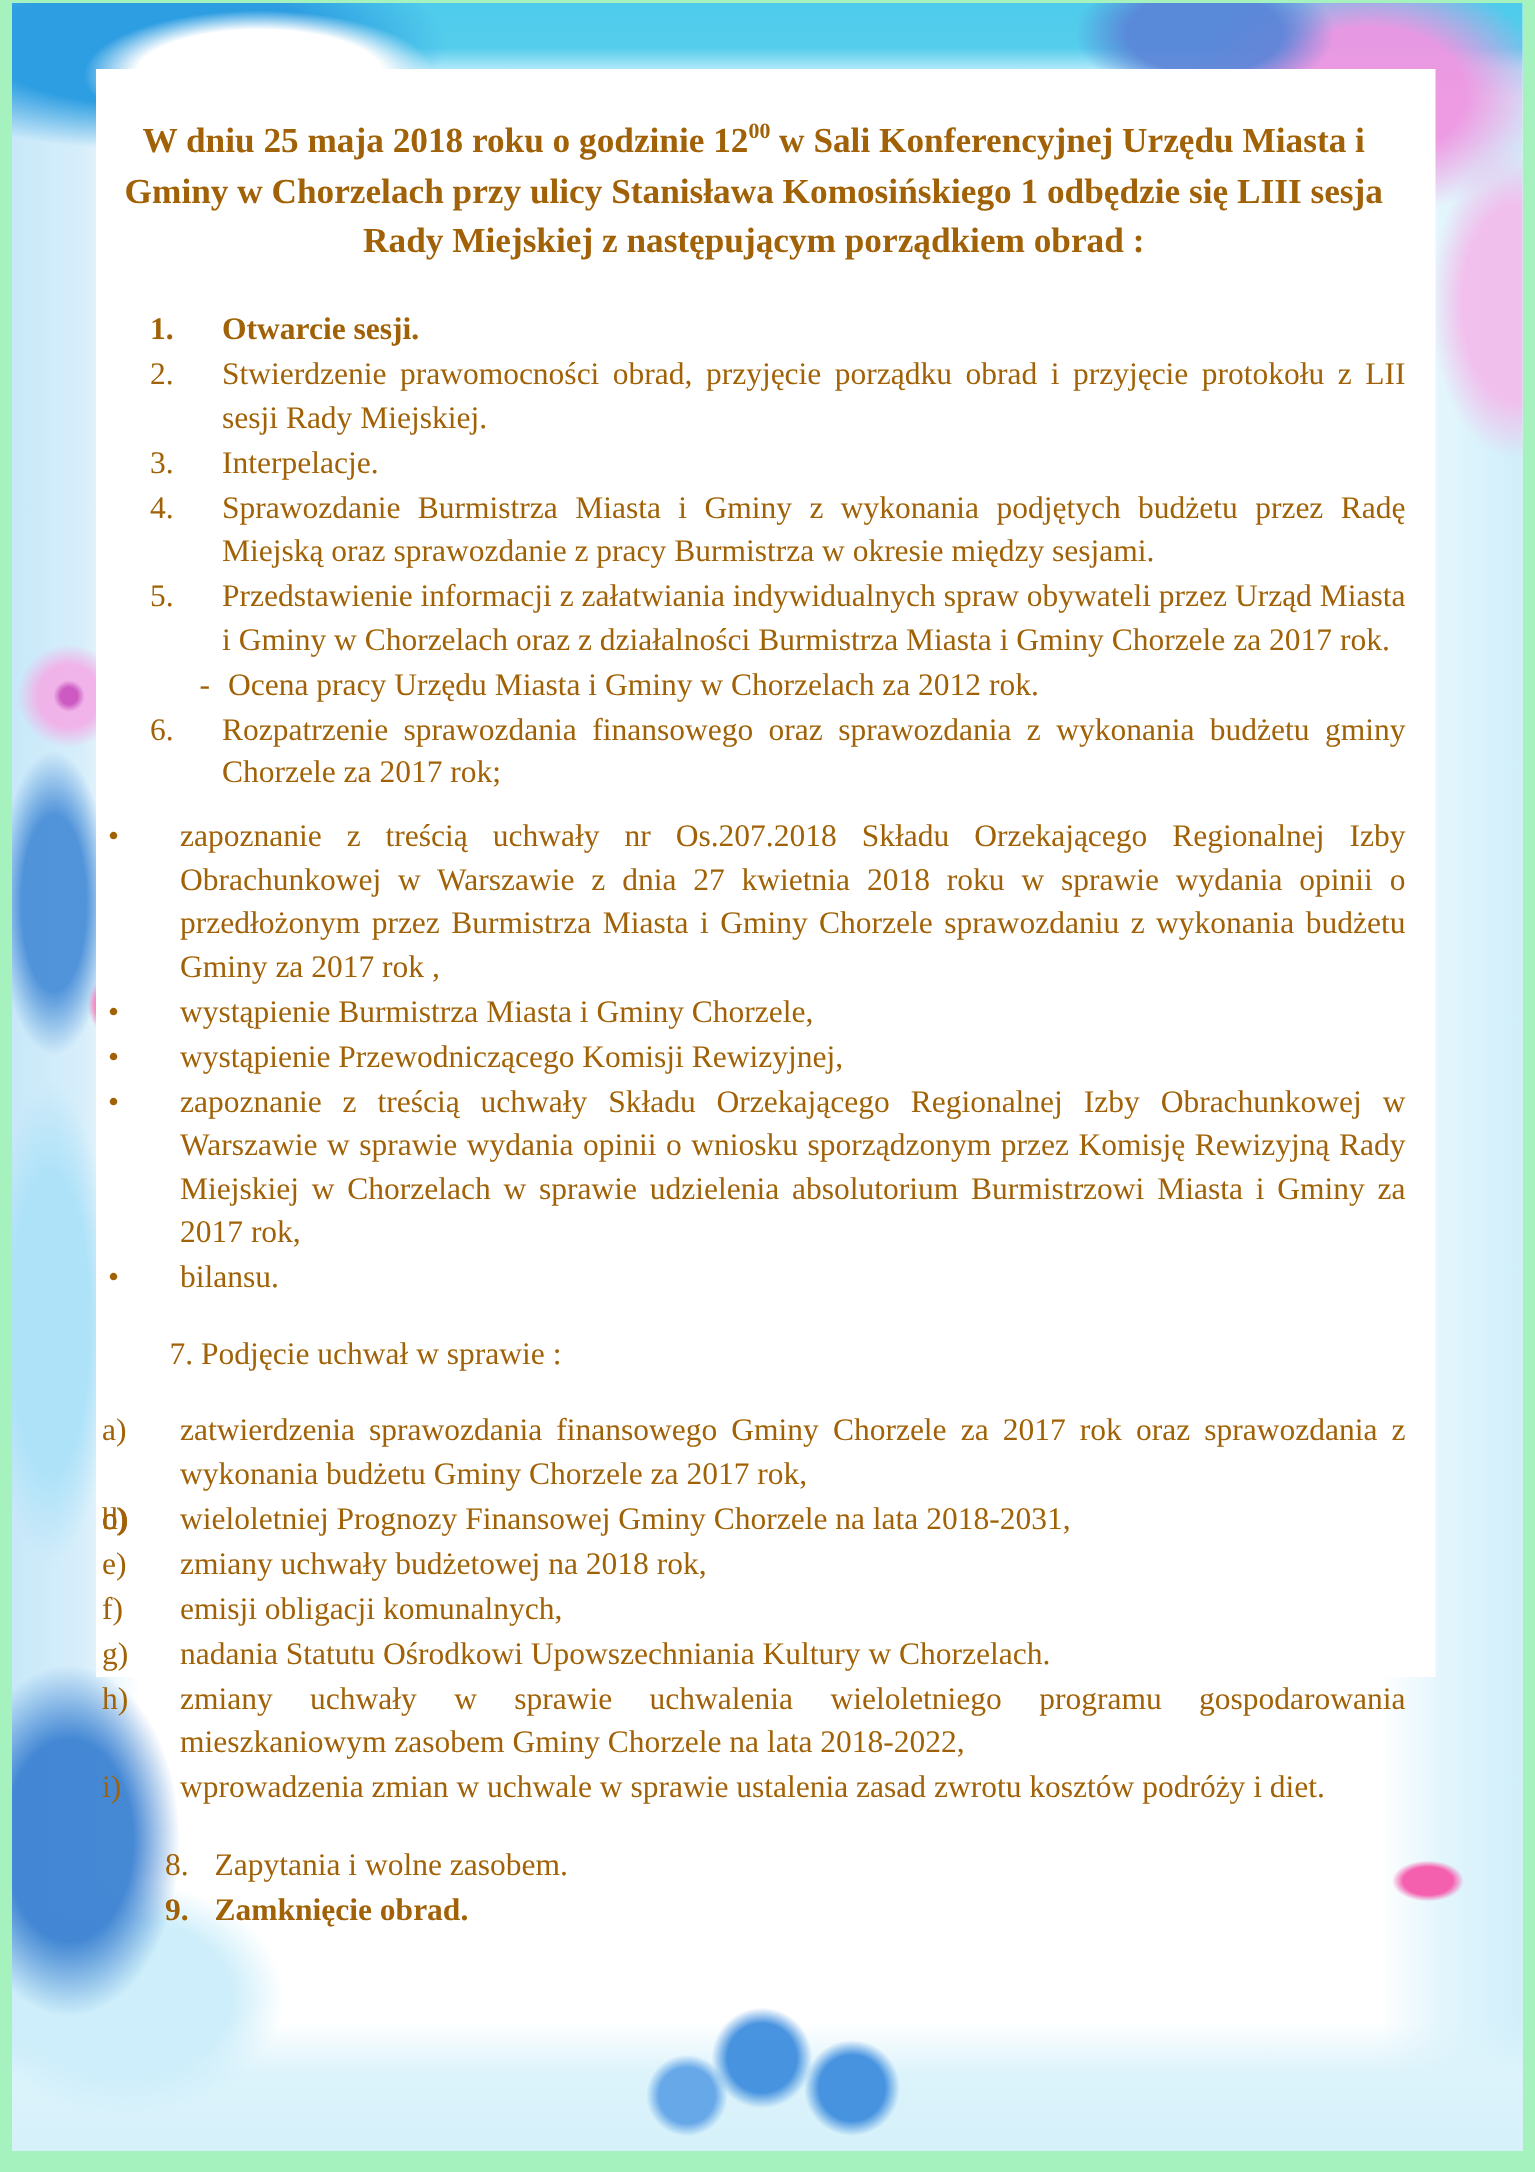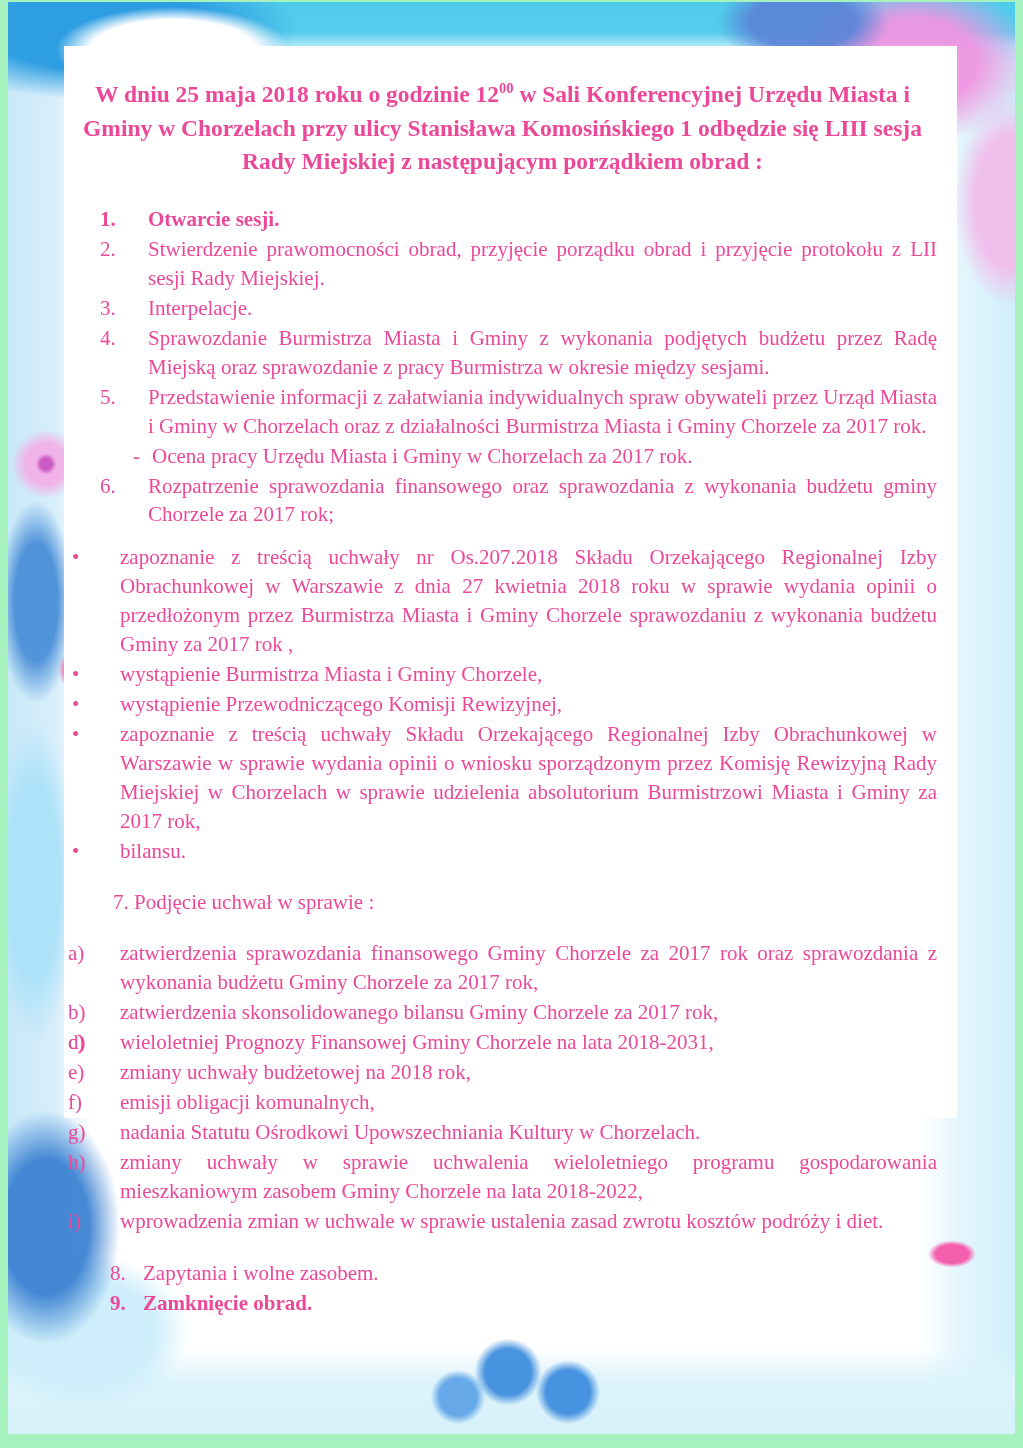--- a/index.html
+++ b/index.html
@@ -48,21 +48,21 @@
       
       linear-gradient(90deg, rgba(190,228,248,.85) 0px, rgba(190,228,248,.6) 48px, rgba(190,228,248,0) 85px),
       linear-gradient(270deg, rgba(205,238,250,.95) 0px, rgba(205,238,250,.55) 55px, rgba(205,238,250,0) 95px);
   }
   
   .sheet{
     position:absolute;
     left:64px; top:46px;
     width:893px; height:1072px;
     background:#ffffff;
-    color:#ec4899;
+    color:#a16207;
     font-size:21px;
   }
   .inner{ padding:30px 14px 0 0; }
   .heading{
     font-weight:bold;
     font-size:23.5px;
     line-height:1.43;
     text-align:center;
     margin:2px 6px 26px 4px;
   }
@@ -124,21 +124,21 @@
       <div class="li">
         <span class="mk">4.</span>
         <span>Sprawozdanie Burmistrza Miasta i Gminy z wykonania podjętych budżetu przez Radę Miejską oraz sprawozdanie z pracy Burmistrza w okresie między sesjami.</span>
       </div>
       <div class="li">
         <span class="mk">5.</span>
         <span>Przedstawienie informacji z załatwiania indywidualnych spraw obywateli przez Urząd Miasta i  Gminy w Chorzelach oraz z działalności Burmistrza Miasta i Gminy Chorzele za 2017  rok.</span>
       </div>
       <div class="li sub">
         <span class="mk">-</span>
-        <span>Ocena pracy Urzędu Miasta i Gminy w Chorzelach za 2017 rok.</span>
+        <span>Ocena pracy Urzędu Miasta i Gminy w Chorzelach za 2012 rok.</span>
       </div>
       <div class="li">
         <span class="mk">6.</span>
         <span>Rozpatrzenie sprawozdania finansowego oraz sprawozdania z wykonania budżetu gminy Chorzele za 2017 rok;</span>
       </div>
 
       <div class="bullets">
         <div class="bu">
           <span class="mk">•</span>
           <span>zapoznanie z treścią uchwały nr Os.207.2018 Składu Orzekającego Regionalnej Izby Obrachunkowej w Warszawie z dnia 27 kwietnia 2018 roku w sprawie wydania opinii o przedłożonym przez Burmistrza Miasta i Gminy Chorzele sprawozdaniu z wykonania budżetu Gminy za 2017 rok ,</span>
@@ -162,21 +162,20 @@
       </div>
 
       <div class="sec7">7. Podjęcie uchwał w sprawie :</div>
 
       <div class="li let">
         <span class="mk">a)</span>
         <span>zatwierdzenia sprawozdania finansowego Gminy Chorzele za 2017 rok oraz sprawozdania z wykonania budżetu Gminy Chorzele za 2017 rok,</span>
       </div>
       <div class="li let">
         <span class="mk">b)</span>
-        <span>zatwierdzenia skonsolidowanego bilansu Gminy Chorzele za 2017 rok,</span>
       </div>
       <div class="li let">
         <span class="mk">c)</span>
       </div>
       <div class="li let">
         <span class="mk">d)</span>
         <span>wieloletniej Prognozy Finansowej Gminy Chorzele na lata 2018-2031,</span>
       </div>
       <div class="li let">
         <span class="mk">e)</span>

